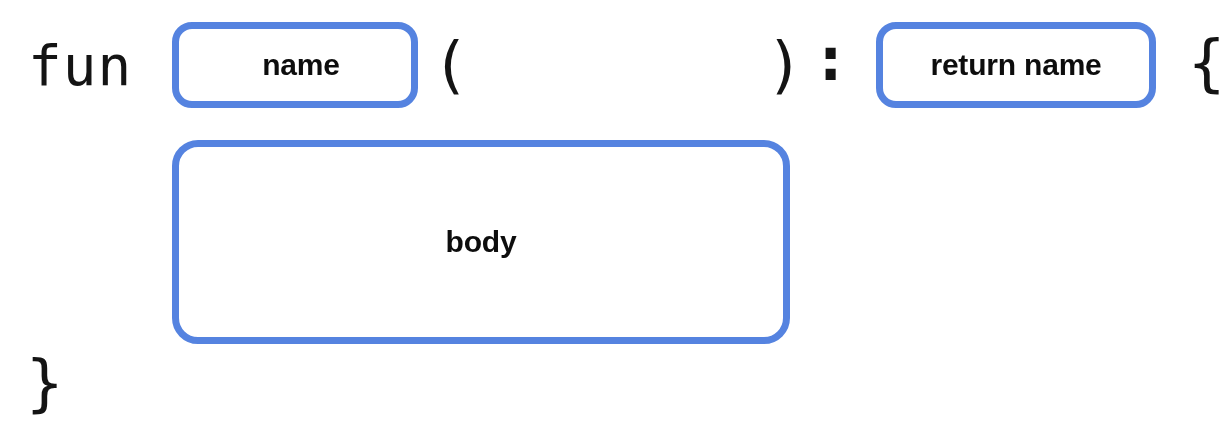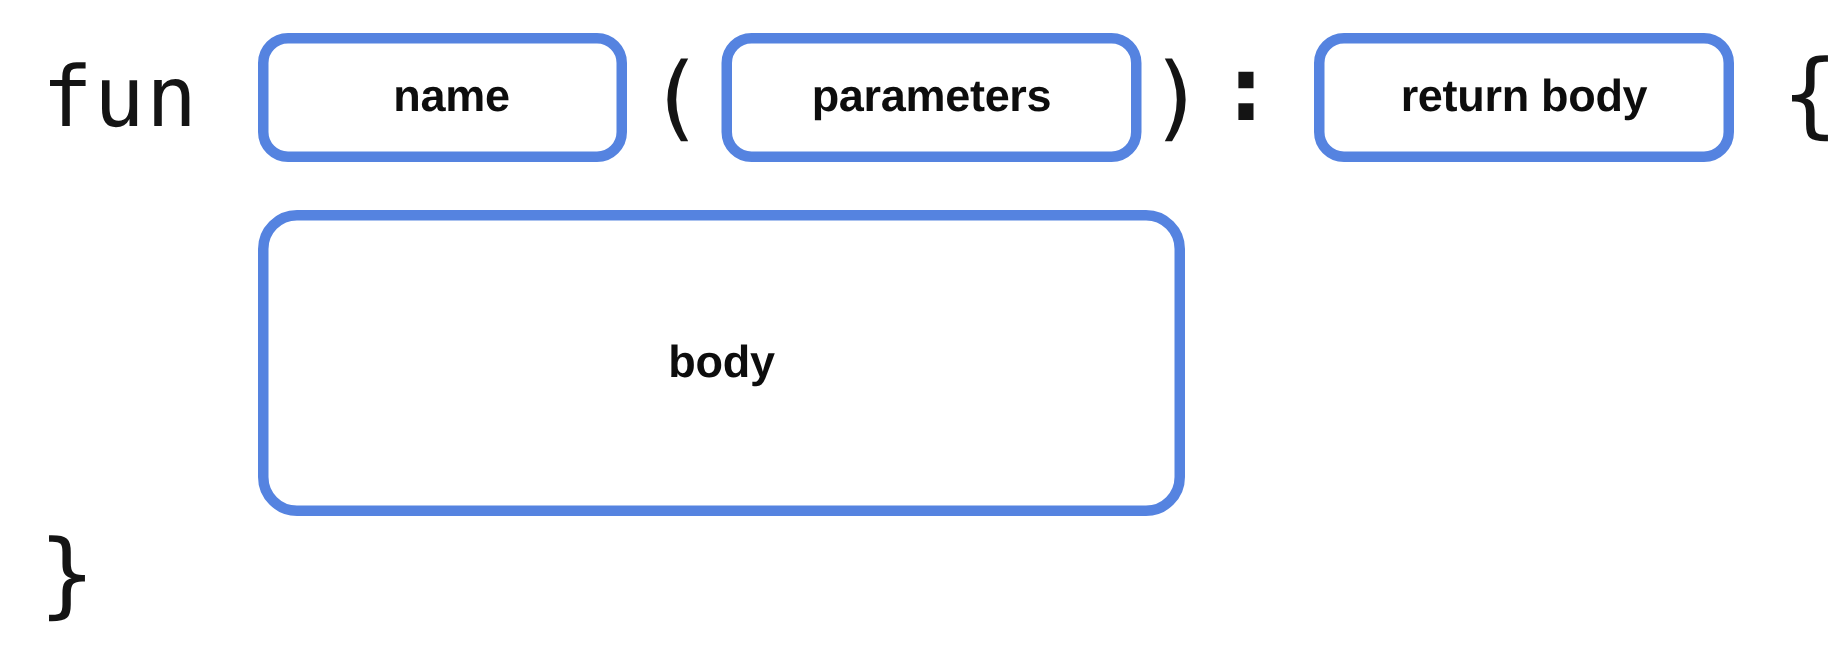--- a/index.html
+++ b/index.html
@@ -67,30 +67,27 @@
 <div id="canvas" style="background: rgb(255, 255, 255);">
 
   <span class="syntax kw">fun</span>
 
   <div class="slot" id="slot-name" style="border-color: rgb(85, 131, 224); padding-left: 12px;">
     <span class="slot-label">name</span>
   </div>
 
   <span class="syntax paren-open">(</span>
 
-  <div class="slot" id="slot-parameters" style="border-color: rgb(85, 131, 224);">
-    <span class="slot-label">parameters</span>
-  </div>
 
   <span class="syntax paren-close">)</span>
 
   <span class="syntax colon">:</span>
 
   <div class="slot" id="slot-return-type" style="border-color: rgb(85, 131, 224);">
-    <span class="slot-label">return body</span>
+    <span class="slot-label">return name</span>
   </div>
 
   <span class="syntax brace-open">{</span>
 
   <div class="slot" id="slot-body" style="border-color: rgb(85, 131, 224);">
     <span class="slot-label">body</span>
   </div>
 
   <span class="syntax brace-close">}</span>
 

